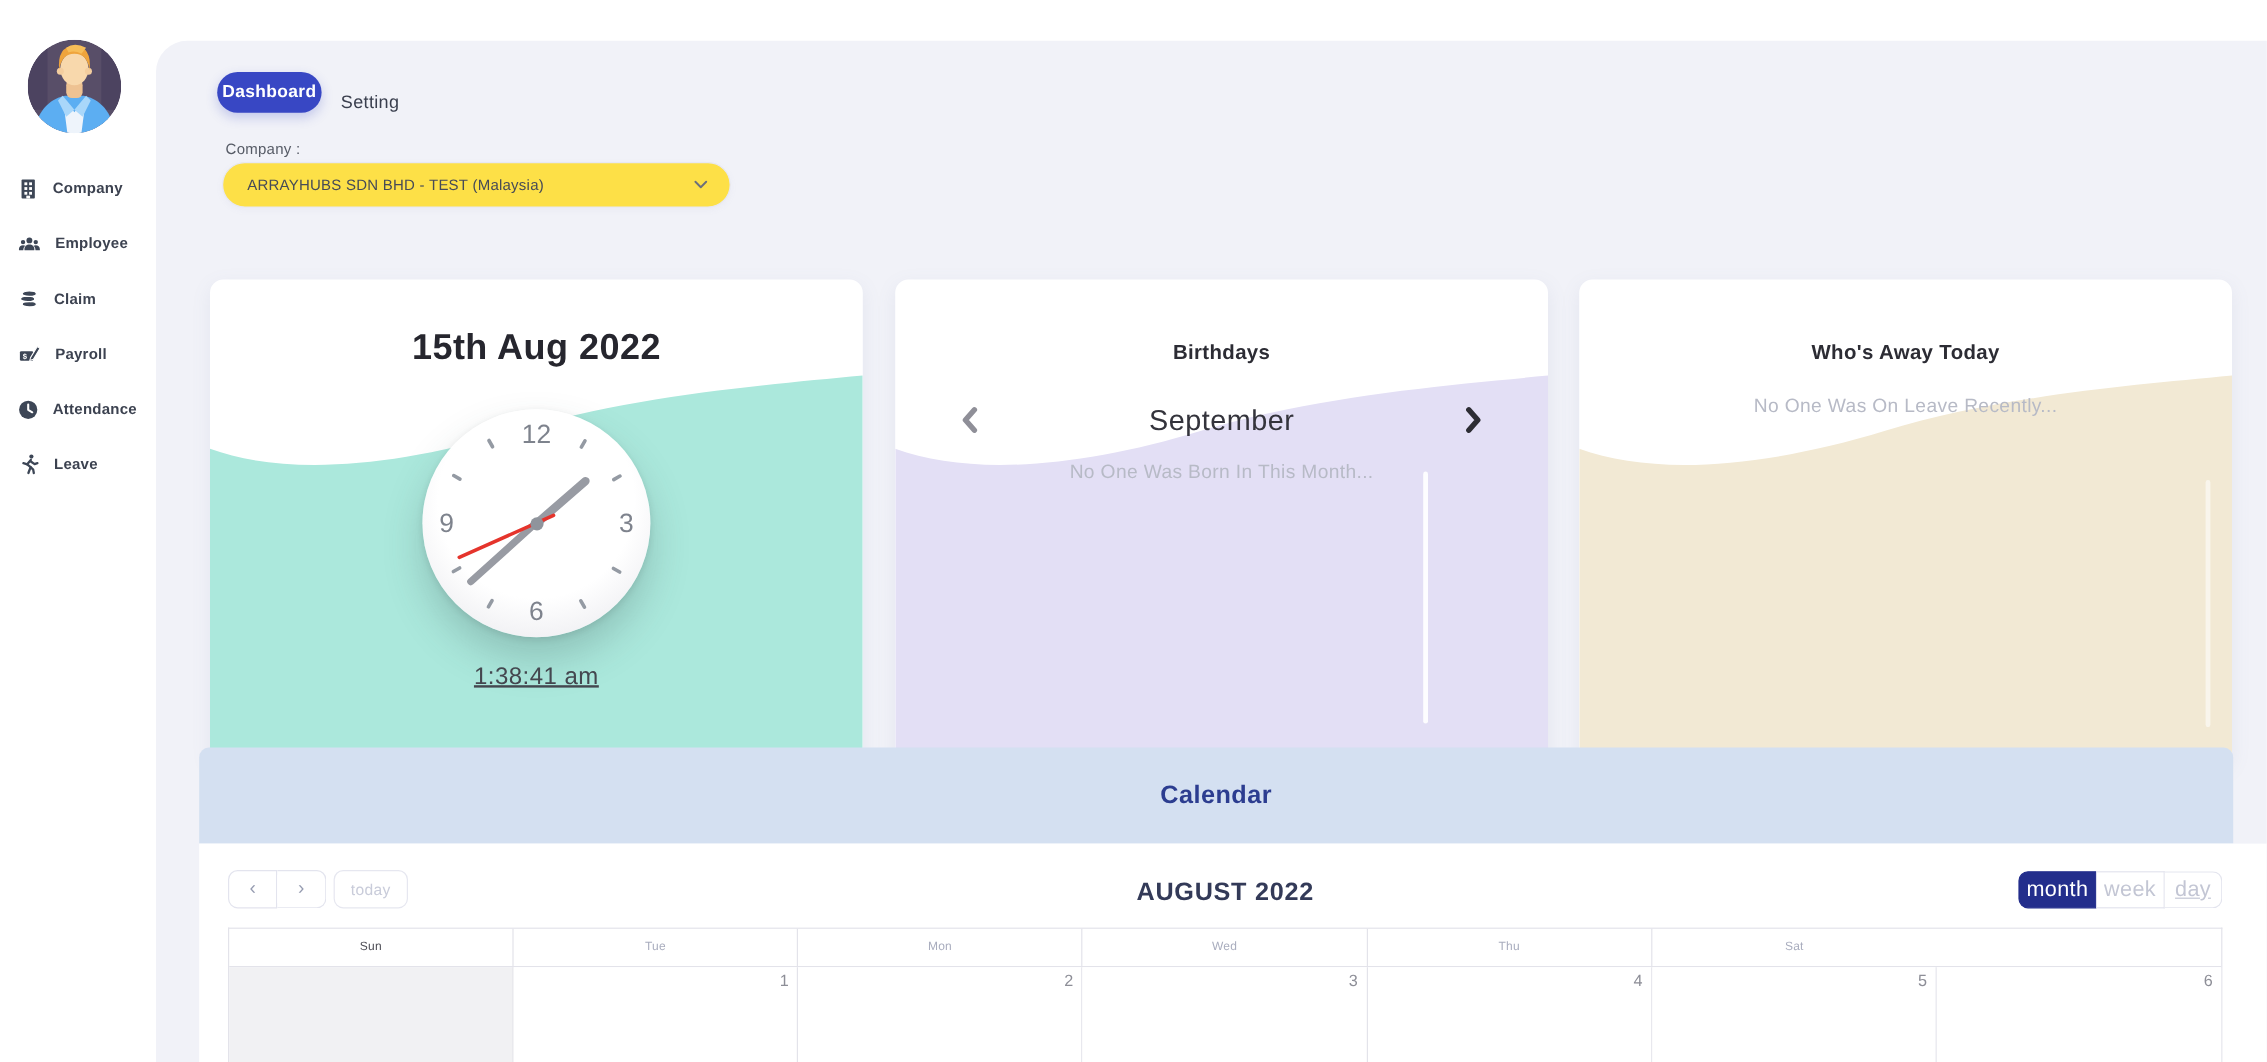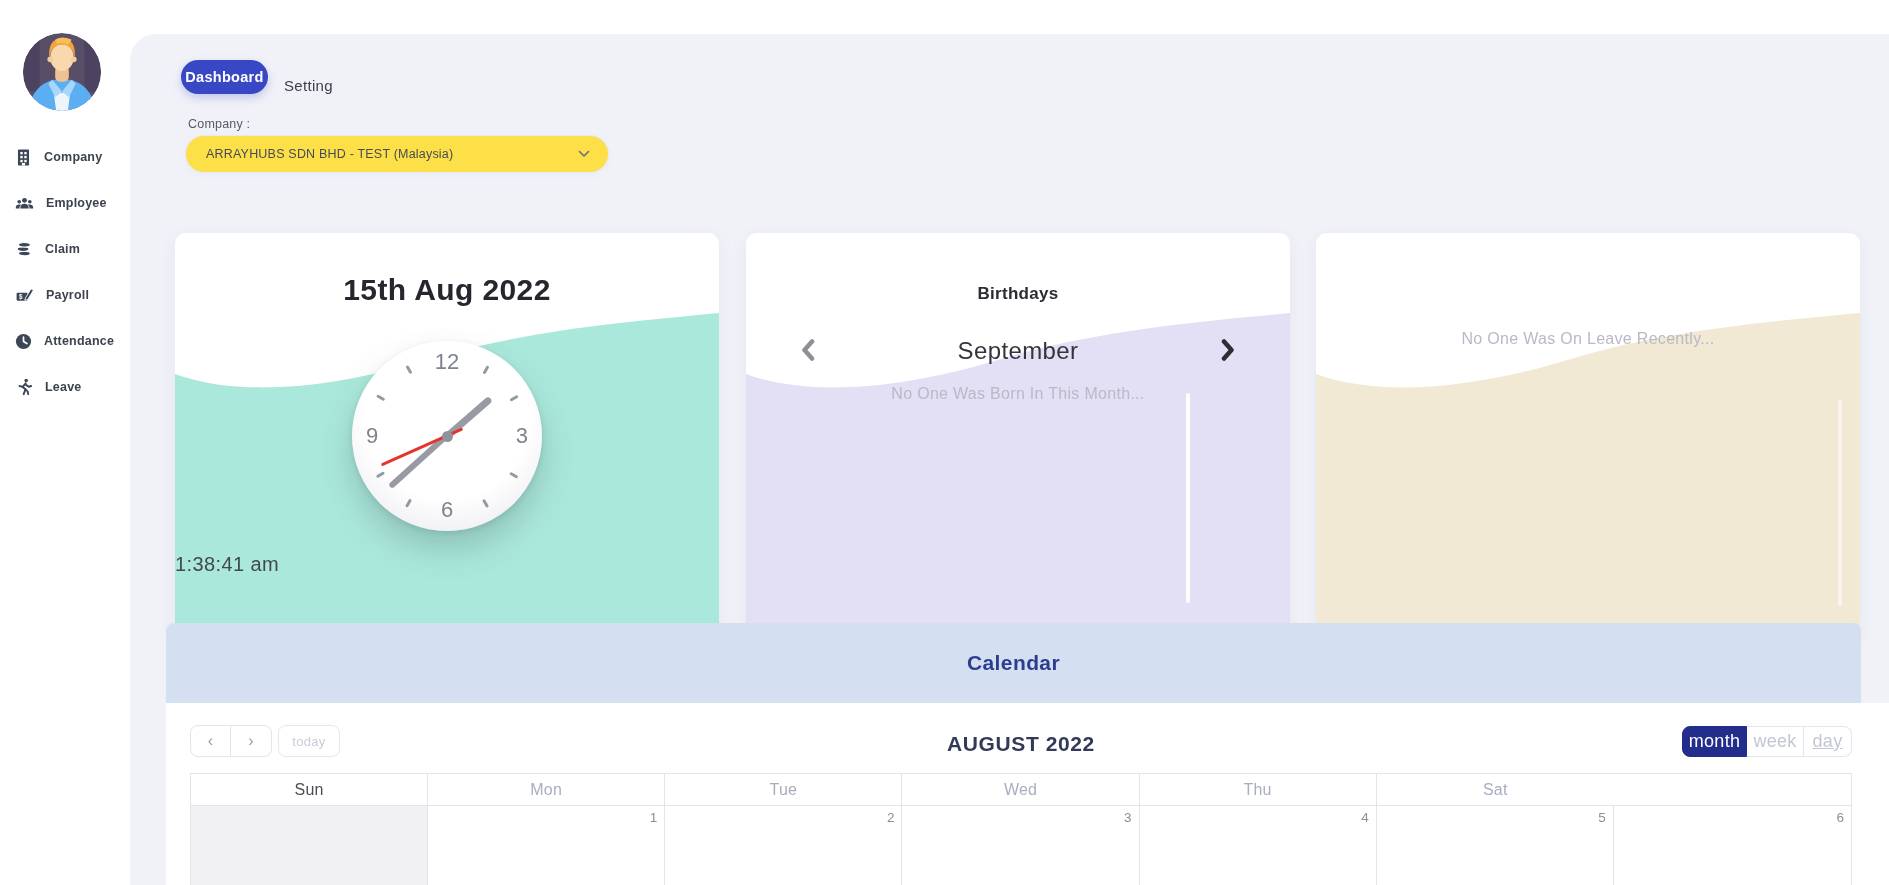--- a/index.html
+++ b/index.html
@@ -39,22 +39,22 @@
   .card { position:absolute; top:0; width:544px; height:403px; background:#ffffff; border-radius:11px;
           overflow:hidden; box-shadow:0 5px 16px rgba(120,125,165,.10); }
   .card.c1 { left:0; }   .card.c2 { left:571px; }   .card.c3 { left:1141px; }
   .wave { position:absolute; left:0; top:0; width:544px; height:403px; }
   .card-title { position:absolute; left:0; right:0; top:51px; text-align:center; font-size:17px;
                 font-weight:700; color:#2c2c34; letter-spacing:.3px; }
 
   
   .date-text { position:absolute; left:0; right:0; top:40px; text-align:center; font-size:30px;
                font-weight:700; color:#26262e; letter-spacing:.4px; z-index:3; }
-  .time-text { position:absolute; left:0; right:0; top:320px; text-align:left; font-size:20px;
-               color:#44474f; letter-spacing:.4px; z-index:3; }
+  .time-text { position:absolute; left:0; right:0; top:320px; text-align:center; font-size:20px;
+               color:#44474f; letter-spacing:.4px; z-index:3;text-decoration:underline; }
   .clock { position:absolute; left:177px; top:108px; width:190px; height:190px; border-radius:50%;
            background:radial-gradient(circle at 50% 40%, #ffffff 55%, #f0f0f3 80%, #fbfbfc 100%);
            box-shadow:0 18px 32px rgba(60,85,85,.25), 0 2px 6px rgba(0,0,0,.10); z-index:2; }
   .clock-num { position:absolute; font-size:22px; color:#7e838d; }
   .n12 { top:8px;  left:50%; transform:translateX(-50%); }
   .n6  { bottom:8px; left:50%; transform:translateX(-50%); }
   .n3  { right:14px; top:50%; transform:translateY(-50%); }
   .n9  { left:14px;  top:50%; transform:translateY(-50%); }
   .tick { position:absolute; left:calc(50% - 1.25px); top:calc(50% - 4.5px); width:2.5px; height:9px;
           background:#949aa3; border-radius:2px; }
@@ -103,21 +103,21 @@
   .view-btn { height:31px; background:#fff; border:1px solid #e3e4ee; color:#c3c6d4; font-size:18px;
               letter-spacing:.3px; cursor:pointer; }
   .view-btn.month { width:65px; border-radius:8px 0 0 8px; background:#232e8c; border-color:#232e8c;
                     color:#ffffff; font-weight:500; }
   .view-btn.week { width:57px; border-left:none; }
   .view-btn.day  { width:48px; border-left:none; border-radius:0 8px 8px 0;text-decoration:underline; }
 
   .cal-table { position:absolute; left:0; top:70px; width:1662px; border:1px solid #e3e3ea; border-bottom:none; }
   .cal-head-row { display:grid; grid-template-columns:repeat(7,1fr); height:31px; }
   .cal-head-cell { border-right:1px solid #e3e3ea; display:flex; align-items:center; justify-content:center;
-                   font-size:16px; color:#a9adbe; letter-spacing:.2px; }
+                   font-size:10px; color:#a9adbe; letter-spacing:.2px; }
   .cal-head-cell:last-child { border-right:none; }
   .cal-head-cell.first { color:#4d4d55; }
   .cal-day-row { display:grid; grid-template-columns:repeat(7,1fr); height:240px; border-top:1px solid #e3e3ea; }
   .cal-cell { border-right:1px solid #e3e3ea; background:#fff; text-align:right; cursor:pointer; }
   .cal-cell:last-child { border-right:none; }
   .cal-cell.other-month { background:#f1f1f3; }
   .day-num { display:inline-block; padding:4px 7px 0 0; font-size:13.5px; color:#8d8e97; }
 </style>
 </head>
 <body>
@@ -275,20 +275,21 @@
         </svg>
       </button>
       <div class="empty-msg">No One Was Born In This Month...</div>
       <div class="scrollbar-thumb"></div>
     </div>
 
     <div class="card c3">
       <svg class="wave" viewBox="0 0 544 403" preserveAspectRatio="none">
         <path d="M0,141 C60,163 150,158 255,126 C350,97 460,88 544,80 L544,403 L0,403 Z" fill="#f2e9d4"></path>
       </svg>
+      <div class="card-title">Who's Away Today</div>
       <div class="empty-msg">No One Was On Leave Recently...</div>
       <div class="scrollbar-thumb"></div>
     </div>
   </div>
 
   <div class="cal-band">
     <span class="cal-band-title">Calendar</span>
   </div>
 
   <div class="cal-body">
@@ -303,22 +304,22 @@
         <div class="view-group">
           <button class="view-btn month">month</button>
           <button class="view-btn week">week</button>
           <button class="view-btn day">day</button>
         </div>
       </div>
 
       <div class="cal-table">
         <div class="cal-head-row">
           <div class="cal-head-cell first">Sun</div>
+          <div class="cal-head-cell">Tue</div>
           <div class="cal-head-cell">Mon</div>
-          <div class="cal-head-cell">Tue</div>
           <div class="cal-head-cell">Wed</div>
           <div class="cal-head-cell">Thu</div>
           <div class="cal-head-cell">Sat</div>
         </div>
         <div class="cal-day-row">
           <div class="cal-cell other-month"><span class="day-num"></span></div>
           <div class="cal-cell"><span class="day-num">1</span></div>
           <div class="cal-cell"><span class="day-num">2</span></div>
           <div class="cal-cell"><span class="day-num">3</span></div>
           <div class="cal-cell"><span class="day-num">4</span></div>

